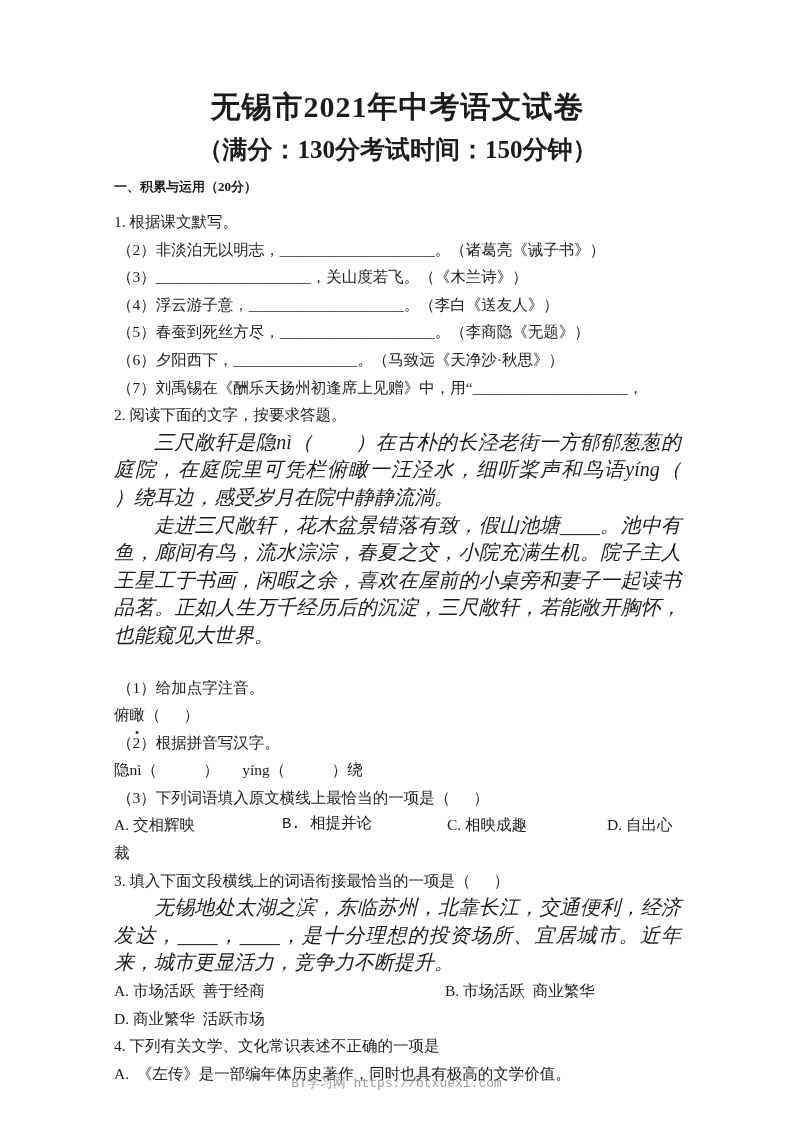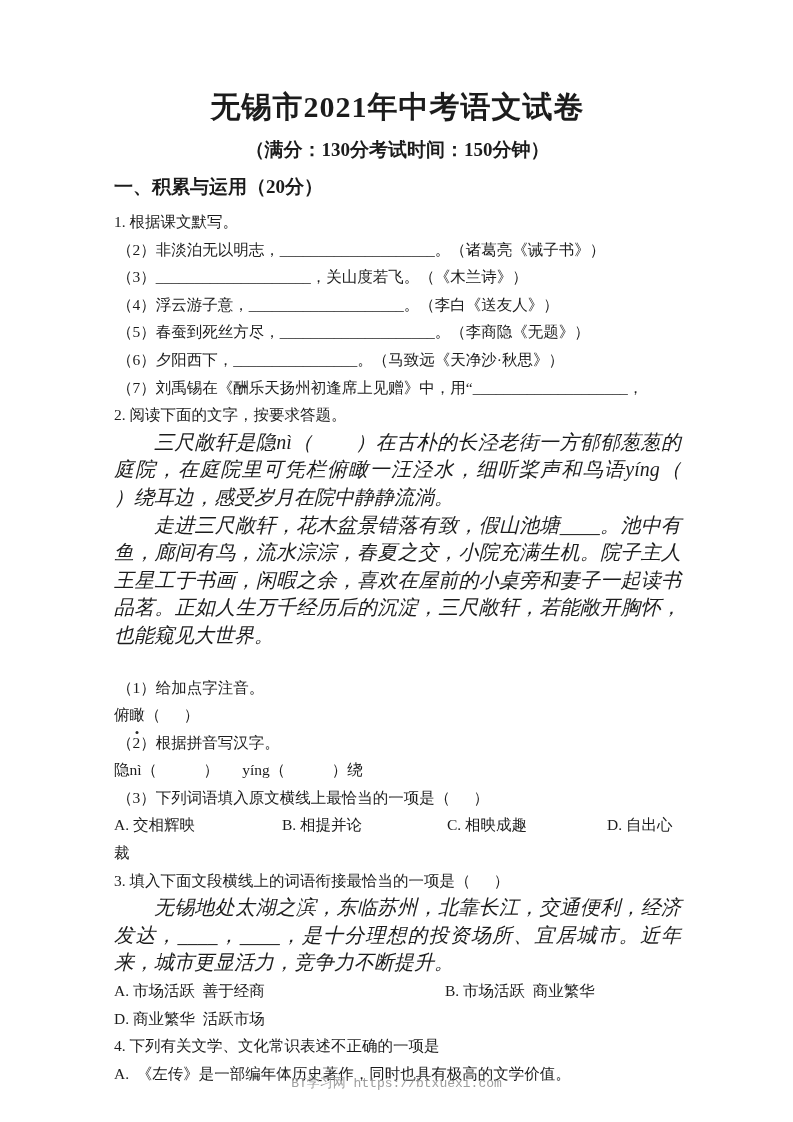--- a/index.html
+++ b/index.html
@@ -22,28 +22,28 @@
     text-align:center;
     font-size:30px;
     font-weight:700;
     line-height:30px;
     letter-spacing:1px;
     white-space:pre-wrap;
   }
   .page-subtitle{
     margin-top:16px;
     text-align:center;
-    font-size:19px;
+    font-size:25px;
     font-weight:700;
     line-height:23px;
     white-space:pre-wrap;
   }
   .section-heading{
     margin-top:13px;
-    font-size:19px;
+    font-size:13px;
     font-weight:700;
     line-height:26px;
     white-space:pre-wrap;
   }
   .line{
     font-size:15.5px;
     line-height:27.6px;
     min-height:27.6px;
     white-space:pre-wrap;
   }
@@ -69,21 +69,21 @@
     background:#2a2a2a;
     transform:translateX(-50%);
   }
   .opt-row-4{
     display:flex;
     font-size:15.5px;
     line-height:27.6px;
     white-space:pre-wrap;
   }
   .opt-row-4 .opt:nth-child(1){width:168px;}
-  .opt-row-4 .opt:nth-child(2){width:165px;}
+  .opt-row-4 .opt:nth-child(2){width:165px;font-family:Liberation Mono, monospace;}
   .opt-row-4 .opt:nth-child(3){width:160px;}
   .opt-row-4 .opt:nth-child(4){flex:1;}
   .opt-grid-2{
     display:grid;
     grid-template-columns:331px 1fr;
     font-size:15.5px;
     line-height:27.6px;
     white-space:pre-wrap;
   }
   .footer-watermark{

